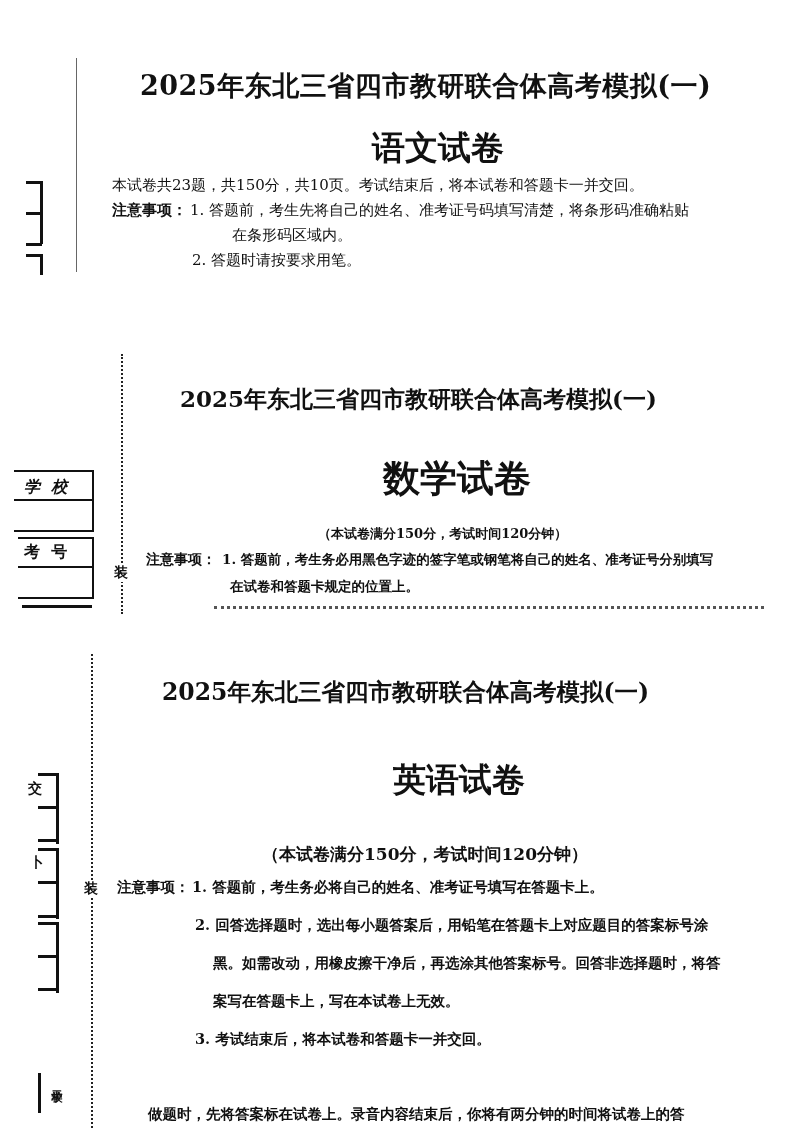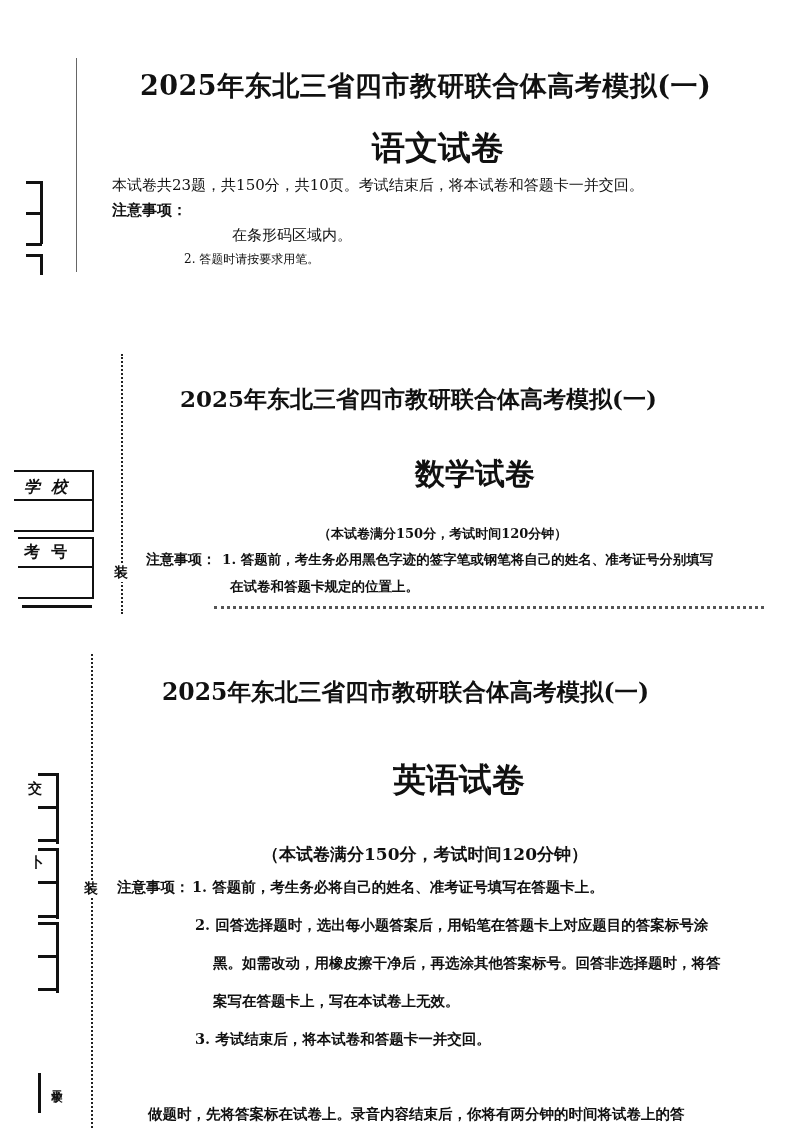--- a/index.html
+++ b/index.html
@@ -26,39 +26,40 @@
   <div class="bracket" style="left:26px;top:181px;width:14px;height:30px;"></div>
   <div class="bar" style="left:26px;top:212px;width:16px;"></div>
   <div class="bracket" style="left:26px;top:212px;width:14px;height:32px;border-top:none;"></div>
   <div class="bar" style="left:26px;top:243px;width:16px;"></div>
   <div class="bracket" style="left:26px;top:254px;width:14px;height:18px;"></div>
 
   <div class="title" style="left:140px;top:68px;font-size:27px;letter-spacing:0.5px;">2025年东北三省四市教研联合体高考模拟(一)</div>
   <div class="title sans" style="left:372px;top:126px;font-size:33px;">语文试卷</div>
   <div class="txt" style="left:112px;top:176px;font-size:15px;">本试卷共23题，共150分，共10页。考试结束后，将本试卷和答题卡一并交回。</div>
   <div class="txt bold" style="left:112px;top:201px;font-size:15px;">注意事项：</div>
+  <div class="txt" style="left:190px;top:201px;font-size:15px;">1. 答题前，考生先将自己的姓名、准考证号码填写清楚，将条形码准确粘贴</div>
   <div class="txt" style="left:232px;top:226px;font-size:15px;">在条形码区域内。</div>
-  <div class="txt" style="left:184px;top:251px;font-size:12px;">2. 答题时请按要求用笔。</div>
+  <div class="txt" style="left:192px;top:251px;font-size:15px;">2. 答题时请按要求用笔。</div>
 </div>
 
 <div class="panel" style="top:340px;height:274px;">
   <div class="vline-dash" style="left:121px;top:14px;height:260px;"></div>
   <div class="zhuang" style="left:114px;top:224px;">装</div>
 
   <div class="box" style="left:14px;top:130px;width:78px;height:58px;"></div>
   <div class="bar" style="left:14px;top:159px;width:78px;height:2px;"></div>
   <div class="txt bold" style="left:24px;top:137px;font-size:16px;white-space:pre;font-style:italic;">学  校</div>
 
   <div class="box" style="left:18px;top:197px;width:74px;height:58px;"></div>
   <div class="bar" style="left:18px;top:226px;width:74px;height:2px;"></div>
   <div class="txt bold" style="left:24px;top:202px;font-size:16px;white-space:pre;">考  号</div>
   <div class="bar" style="left:22px;top:265px;width:70px;"></div>
 
   <div class="title" style="left:180px;top:44px;font-size:23px;">2025年东北三省四市教研联合体高考模拟(一)</div>
-  <div class="title sans" style="left:383px;top:114px;font-size:30px;margin-left:32px;">数学试卷</div>
+  <div class="title sans" style="left:383px;top:114px;font-size:37px;">数学试卷</div>
   <div class="txt bold" style="left:318px;top:185px;font-size:13px;">（本试卷满分150分，考试时间120分钟）</div>
   <div class="txt bold" style="left:146px;top:211px;font-size:14px;">注意事项：</div>
   <div class="txt bold" style="left:222px;top:211px;font-size:13.5px;">1. 答题前，考生务必用黑色字迹的签字笔或钢笔将自己的姓名、准考证号分别填写</div>
   <div class="txt bold" style="left:230px;top:238px;font-size:13.5px;">在试卷和答题卡规定的位置上。</div>
   <div class="abs" style="left:214px;top:266px;width:550px;height:5px;border-top:3px dotted #555;"></div>
 </div>
 
 <div class="panel" style="top:640px;height:488px;">
   <div class="vline-dash" style="left:91px;top:14px;height:474px;"></div>
   <div class="zhuang" style="left:84px;top:240px;">装</div>

